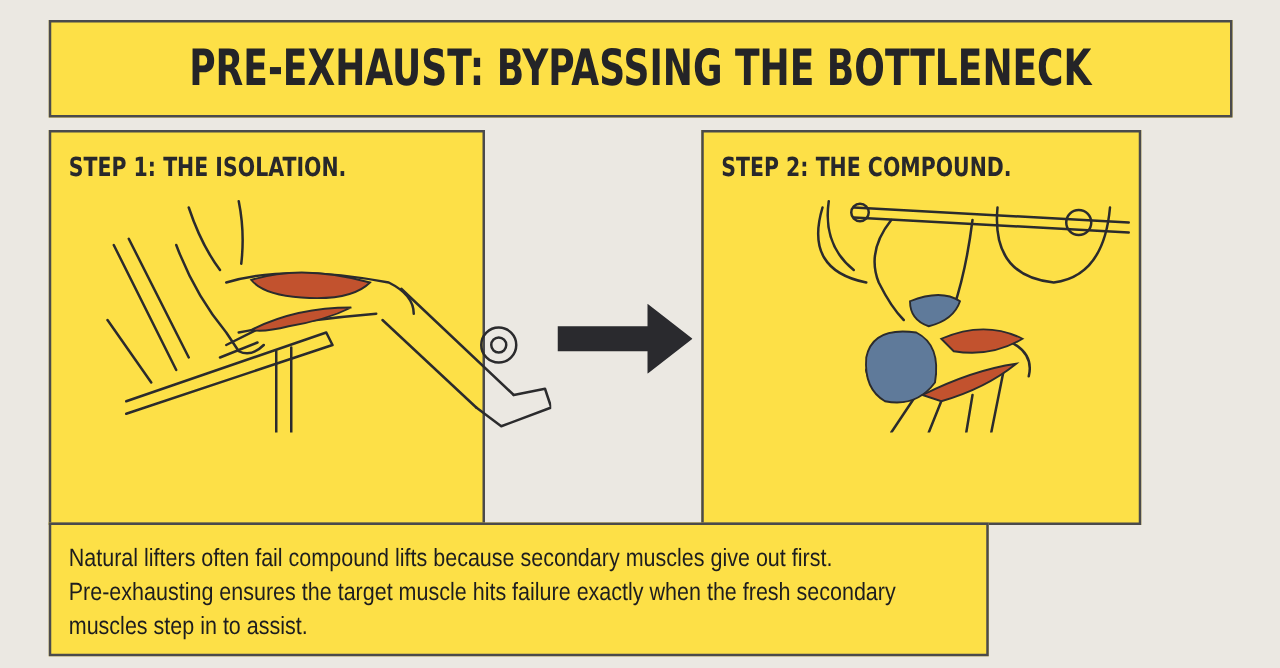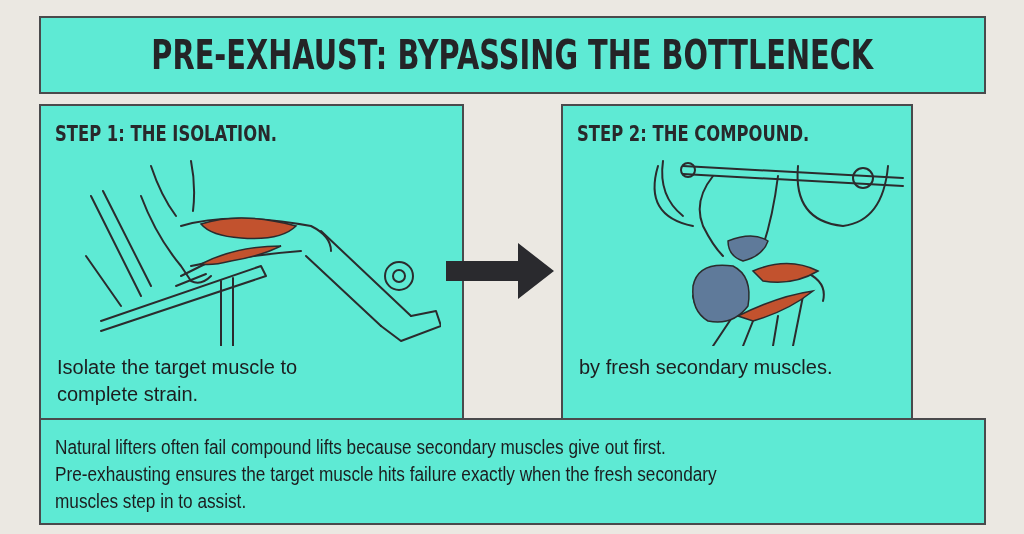--- a/index.html
+++ b/index.html
@@ -2,41 +2,41 @@
 <html><head>
   <meta charset="utf-8">
   <style>
     html, body { margin: 0; padding: 0; }
     body {
       width: 1024px; height: 534px; position: relative; overflow: hidden;
       background: #ebe8e2;
       font-family: "Liberation Sans", sans-serif;
       color: #1f1f22;
     }
-    .box { position: absolute; border: 2px solid #4a4a4c; box-sizing: border-box; background: #5eead4; }
+    .box { position: absolute; border: 2px solid #4a4a4c; box-sizing: border-box; background: #fde047; }
     .title-box { left: 39px; top: 16px; width: 947px; height: 78px; display: flex; align-items: center; justify-content: center; }
     .title {
       font-family: "DejaVu Sans", sans-serif; font-weight: bold; font-size: 40px;
       letter-spacing: 0px; transform: scaleX(0.72); white-space: nowrap; color: #242427;
     }
     .panel { top: 104px; height: 316px; }
-    .panel-left { left: 39px; width: 425px; }
+    .panel-left { left: 39px; width: 349px; }
     .panel-right { left: 561px; width: 352px; }
     .step-title {
       position: absolute; left: 14px; top: 16px;
       font-family: "DejaVu Sans", sans-serif; font-weight: bold; font-size: 21px;
       transform: scaleX(0.78); transform-origin: left center; white-space: nowrap; color: #28282b;
     }
     .illus { position: absolute; left: 40px; top: 50px; width: 360px; height: 190px; }
     .caption {
       position: absolute; left: 16px; top: 248px; width: 400px;
       font-size: 20px; line-height: 27px; color: #1d1d1f;
     }
     .arrow { position: absolute; left: 446px; top: 243px; width: 108px; height: 56px; }
-    .bottom-box { left: 39px; top: 418px; width: 947px; height: 107px; padding: 14px 0 0 14px; }
+    .bottom-box { left: 39px; top: 418px; width: 752px; height: 107px; padding: 14px 0 0 14px; }
     .bottom-text {
       font-size: 20px; line-height: 27px; color: #1d1d1f; width: 1080px;
       transform: scaleX(0.86); transform-origin: left top;
     }
   </style>
 </head>
 <body>
 
 <div class="box title-box">
   <div class="title">PRE-EXHAUST: BYPASSING THE BOTTLENECK</div>
@@ -61,24 +61,20 @@
       <path d="M300 170 L320 185 L360 170 L355 155 L330 160"></path>
 
       <circle cx="318" cy="120" r="14"></circle>
       <circle cx="318" cy="120" r="6"></circle>
 
       <path d="M100 120 L130 105 M95 130 L125 118"></path>
     </g>
     <path d="M120 68 Q160 55 215 70 Q200 85 160 82 Q130 80 120 68 Z" fill="#c2522e" stroke="#2b2b2d" stroke-width="1.5"></path>
     <path d="M120 108 Q155 90 200 90 Q180 100 150 105 Q130 110 120 108 Z" fill="#c2522e" stroke="#2b2b2d" stroke-width="1.5"></path>
   </svg>
-  <div class="caption">
-    <div>Isolate the target muscle to</div>
-    <div>complete strain.</div>
-  </div>
 </div>
 
 <svg class="arrow" viewBox="0 0 108 56">
   <path d="M0 18 L72 18 L72 0 L108 28 L72 56 L72 38 L0 38 Z" fill="#2a2a2e"></path>
 </svg>
 
 <div class="box panel panel-right">
   <div class="step-title">STEP 2: THE COMPOUND.</div>
   <svg class="illus" viewBox="0 0 360 190">
     <g fill="none" stroke="#2b2b2d" stroke-width="2" stroke-linecap="round" stroke-linejoin="round">
@@ -94,21 +90,20 @@
 
       <path d="M130 160 L110 190 M150 165 L140 190 M200 140 L190 190 M175 160 L170 190"></path>
       <path d="M120 110 Q100 120 90 140 Q95 165 120 165 M200 115 Q225 125 220 145"></path>
     </g>
     <path d="M90 130 Q95 105 130 110 Q150 120 145 150 Q130 170 105 165 Q88 155 90 130 Z" fill="#5f7a9a" stroke="#2b2b2d" stroke-width="1.5"></path>
     <path d="M125 85 Q150 75 165 85 Q160 100 140 105 Q125 100 125 85 Z" fill="#5f7a9a" stroke="#2b2b2d" stroke-width="1.5"></path>
     <path d="M150 115 Q185 100 215 115 Q190 130 160 125 Z" fill="#c2522e" stroke="#2b2b2d" stroke-width="1.5"></path>
     <path d="M135 160 Q175 140 210 135 Q185 155 150 165 Z" fill="#c2522e" stroke="#2b2b2d" stroke-width="1.5"></path>
   </svg>
   <div class="caption">
-    <div>by fresh secondary muscles.</div>
   </div>
 </div>
 
 <div class="box bottom-box">
   <div class="bottom-text">
     <div>Natural lifters often fail compound lifts because secondary muscles give out first.</div>
     <div>Pre-exhausting ensures the target muscle hits failure exactly when the fresh secondary</div>
     <div>muscles step in to assist.</div>
   </div>
 </div>

